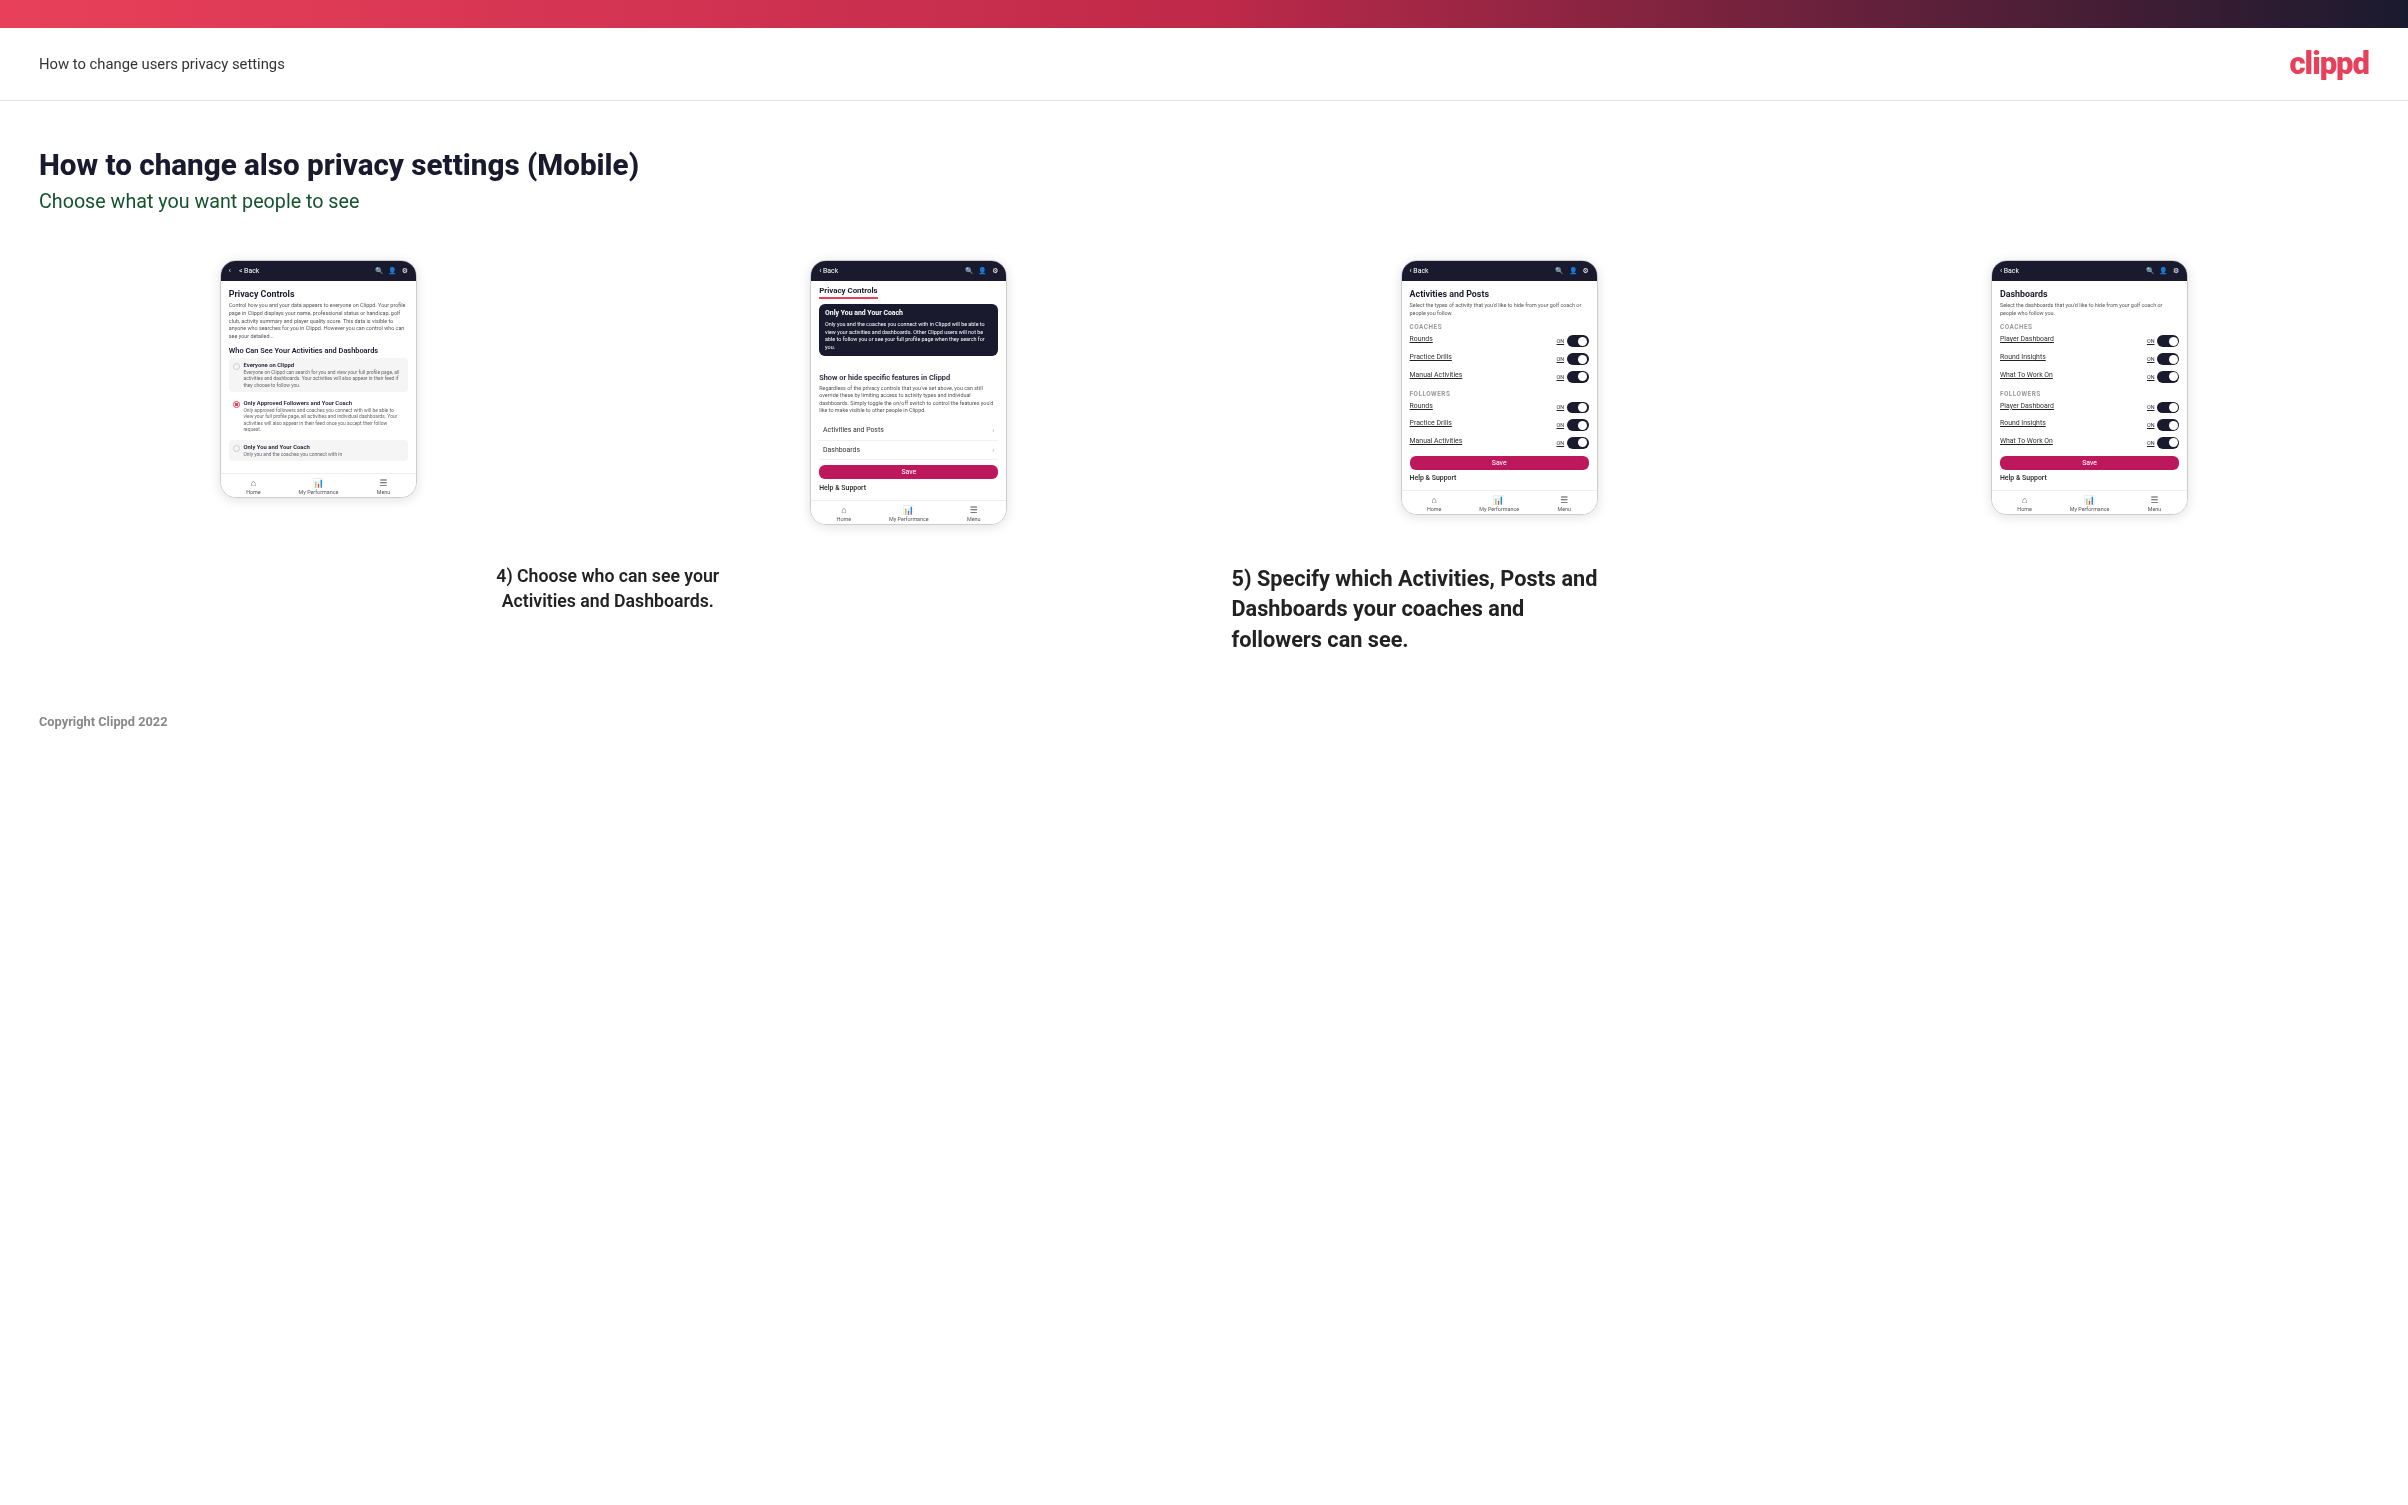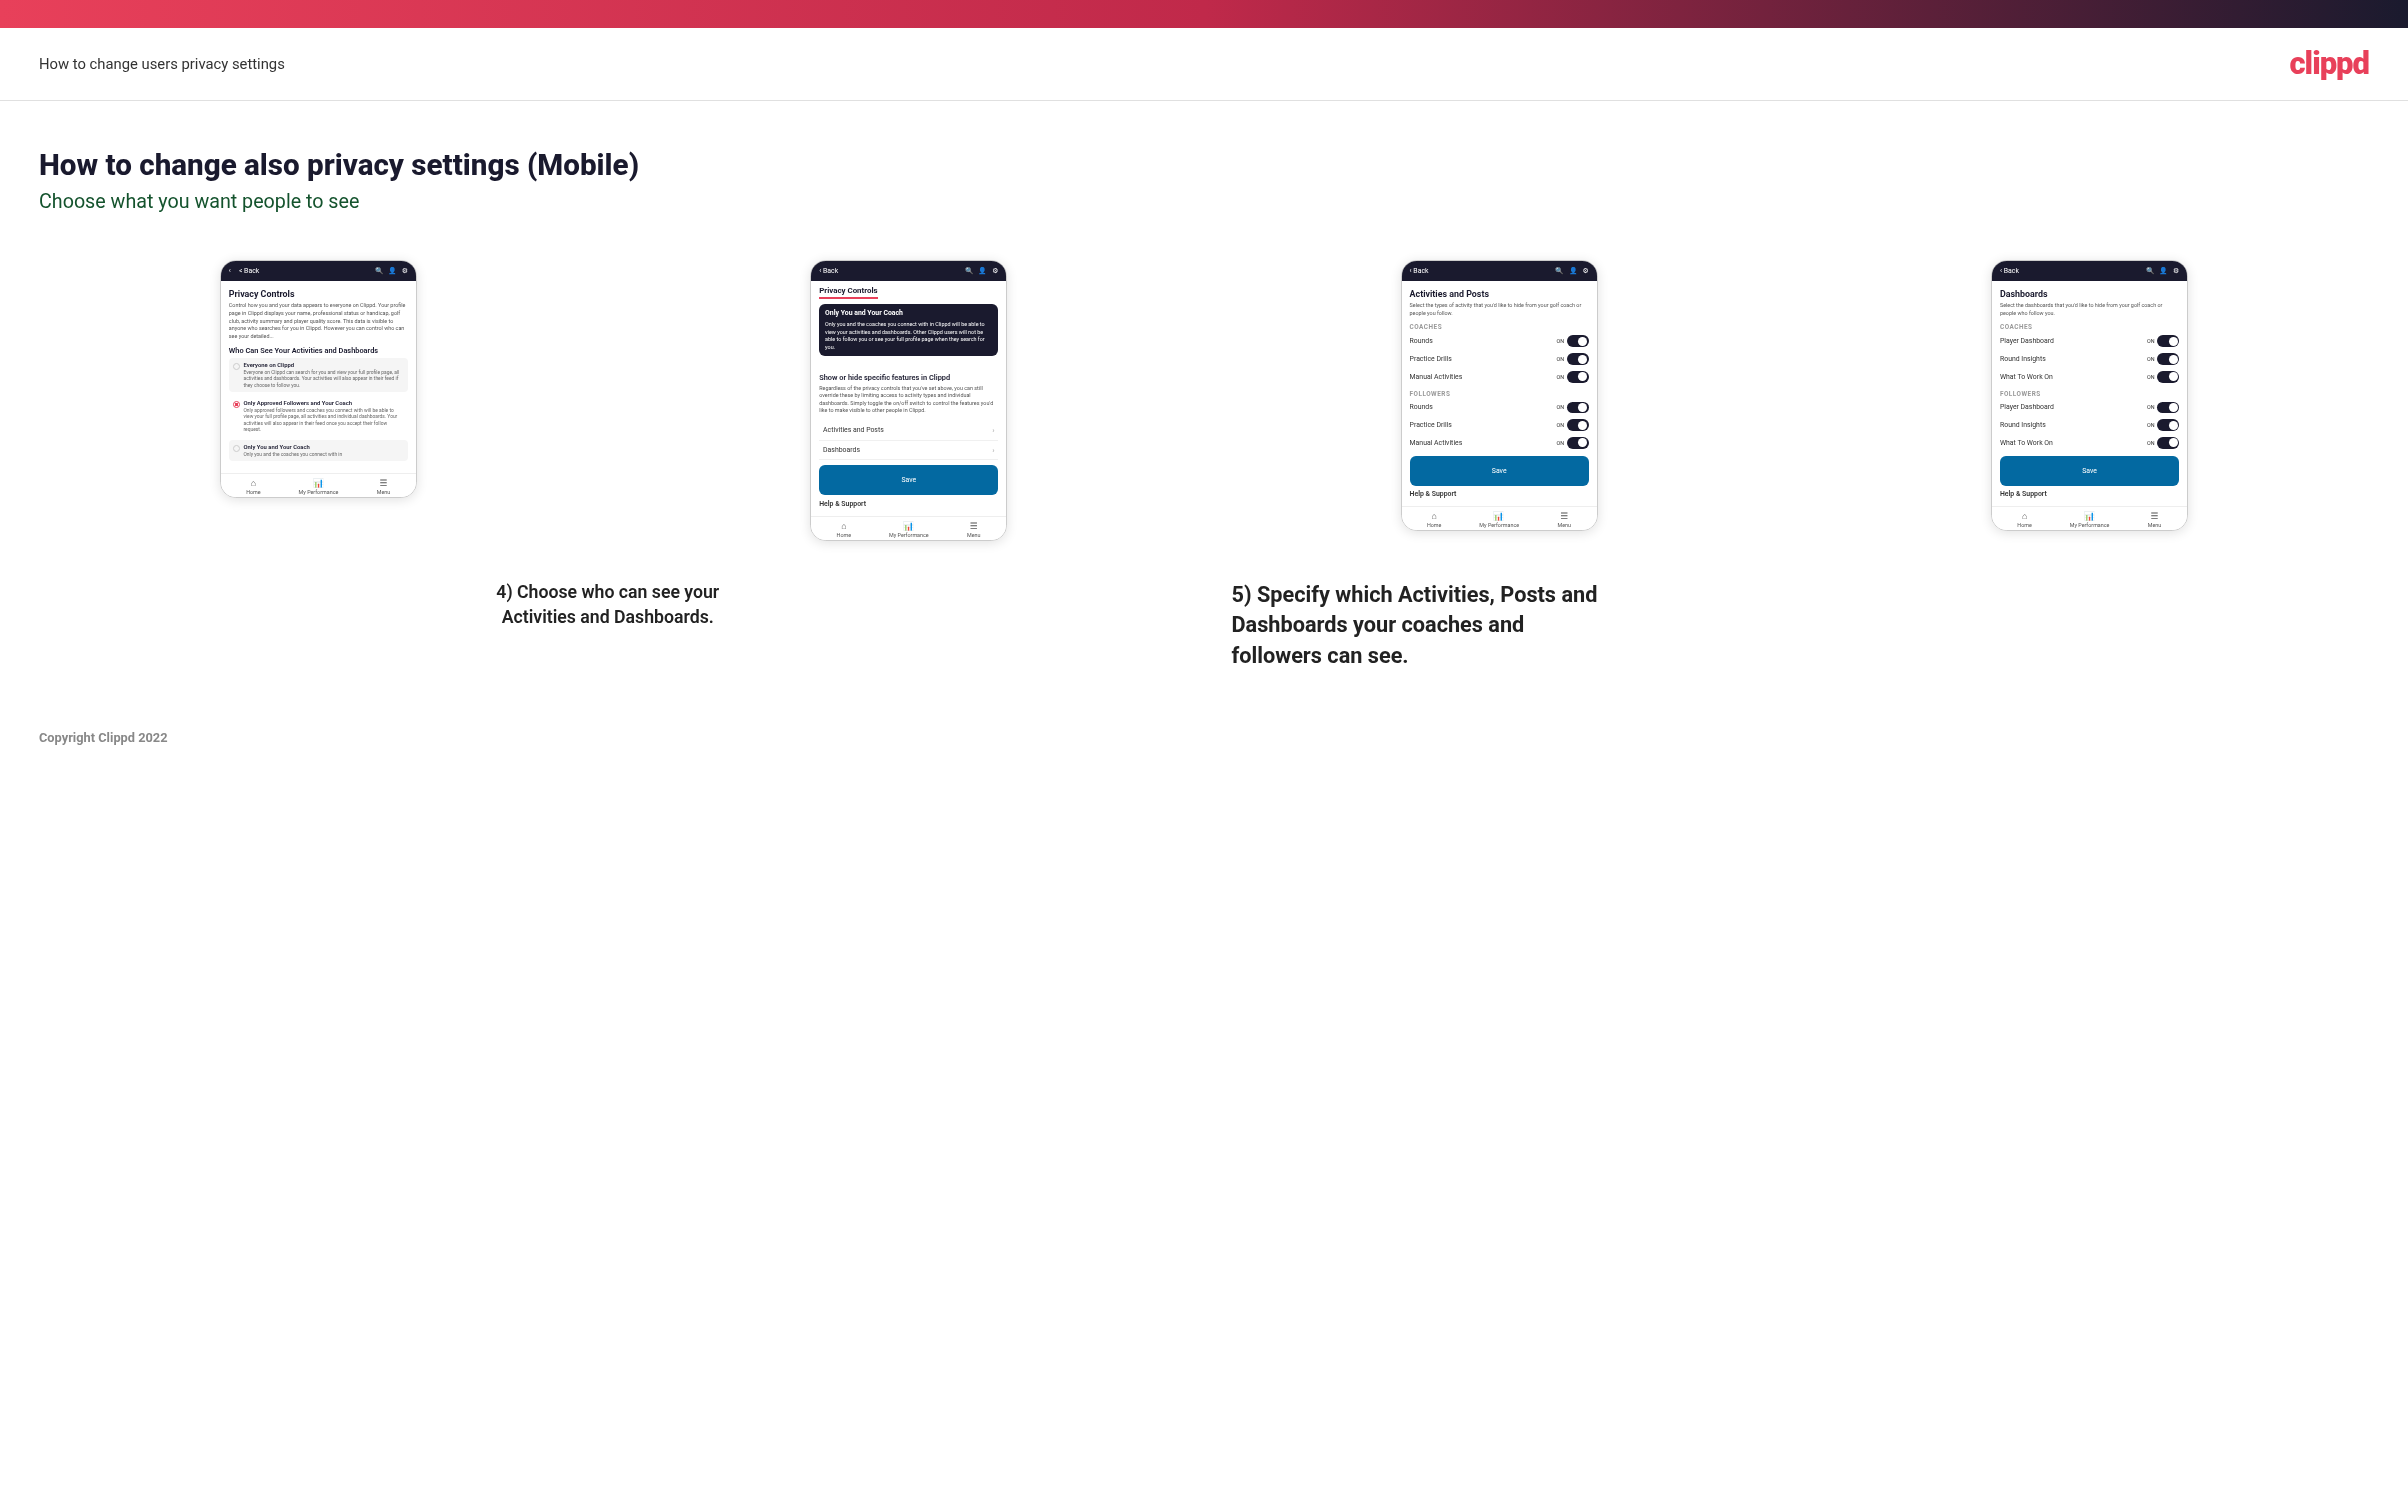--- a/index.html
+++ b/index.html
@@ -200,44 +200,45 @@
       color: #333;
     }
 
     .phone-menu-chevron {
       color: #aaa;
       font-size: 7.9px;
     }
 
     .phone-save-btn {
       width: 100%;
-      background: #0369a1;
+      background: #be185d;
       color: #fff;
       border: none;
       border-radius: 5.9px;
-      padding: 11px;
+      padding: 3px;
       font-size: 6.9px;
       text-align: center;
       margin: 4.9px 0;
     }
 
     .phone-help {
       font-size: 6.9px;
       font-weight: 600;
       color: #333;
       margin-top: 3.9px;
     }
 
     
     .toggle-row {
       display: flex;
-      align-items: center;
+      align-items: flex-start;
       justify-content: space-between;
       margin-bottom: 3.9px;
       padding: 1px 0;
+      text-decoration: underline;
     }
 
     .toggle-label {
       font-size: 6.9px;
       color: #333;
     }
 
     .toggle {
       width: 21.7px;
       height: 11.8px;

